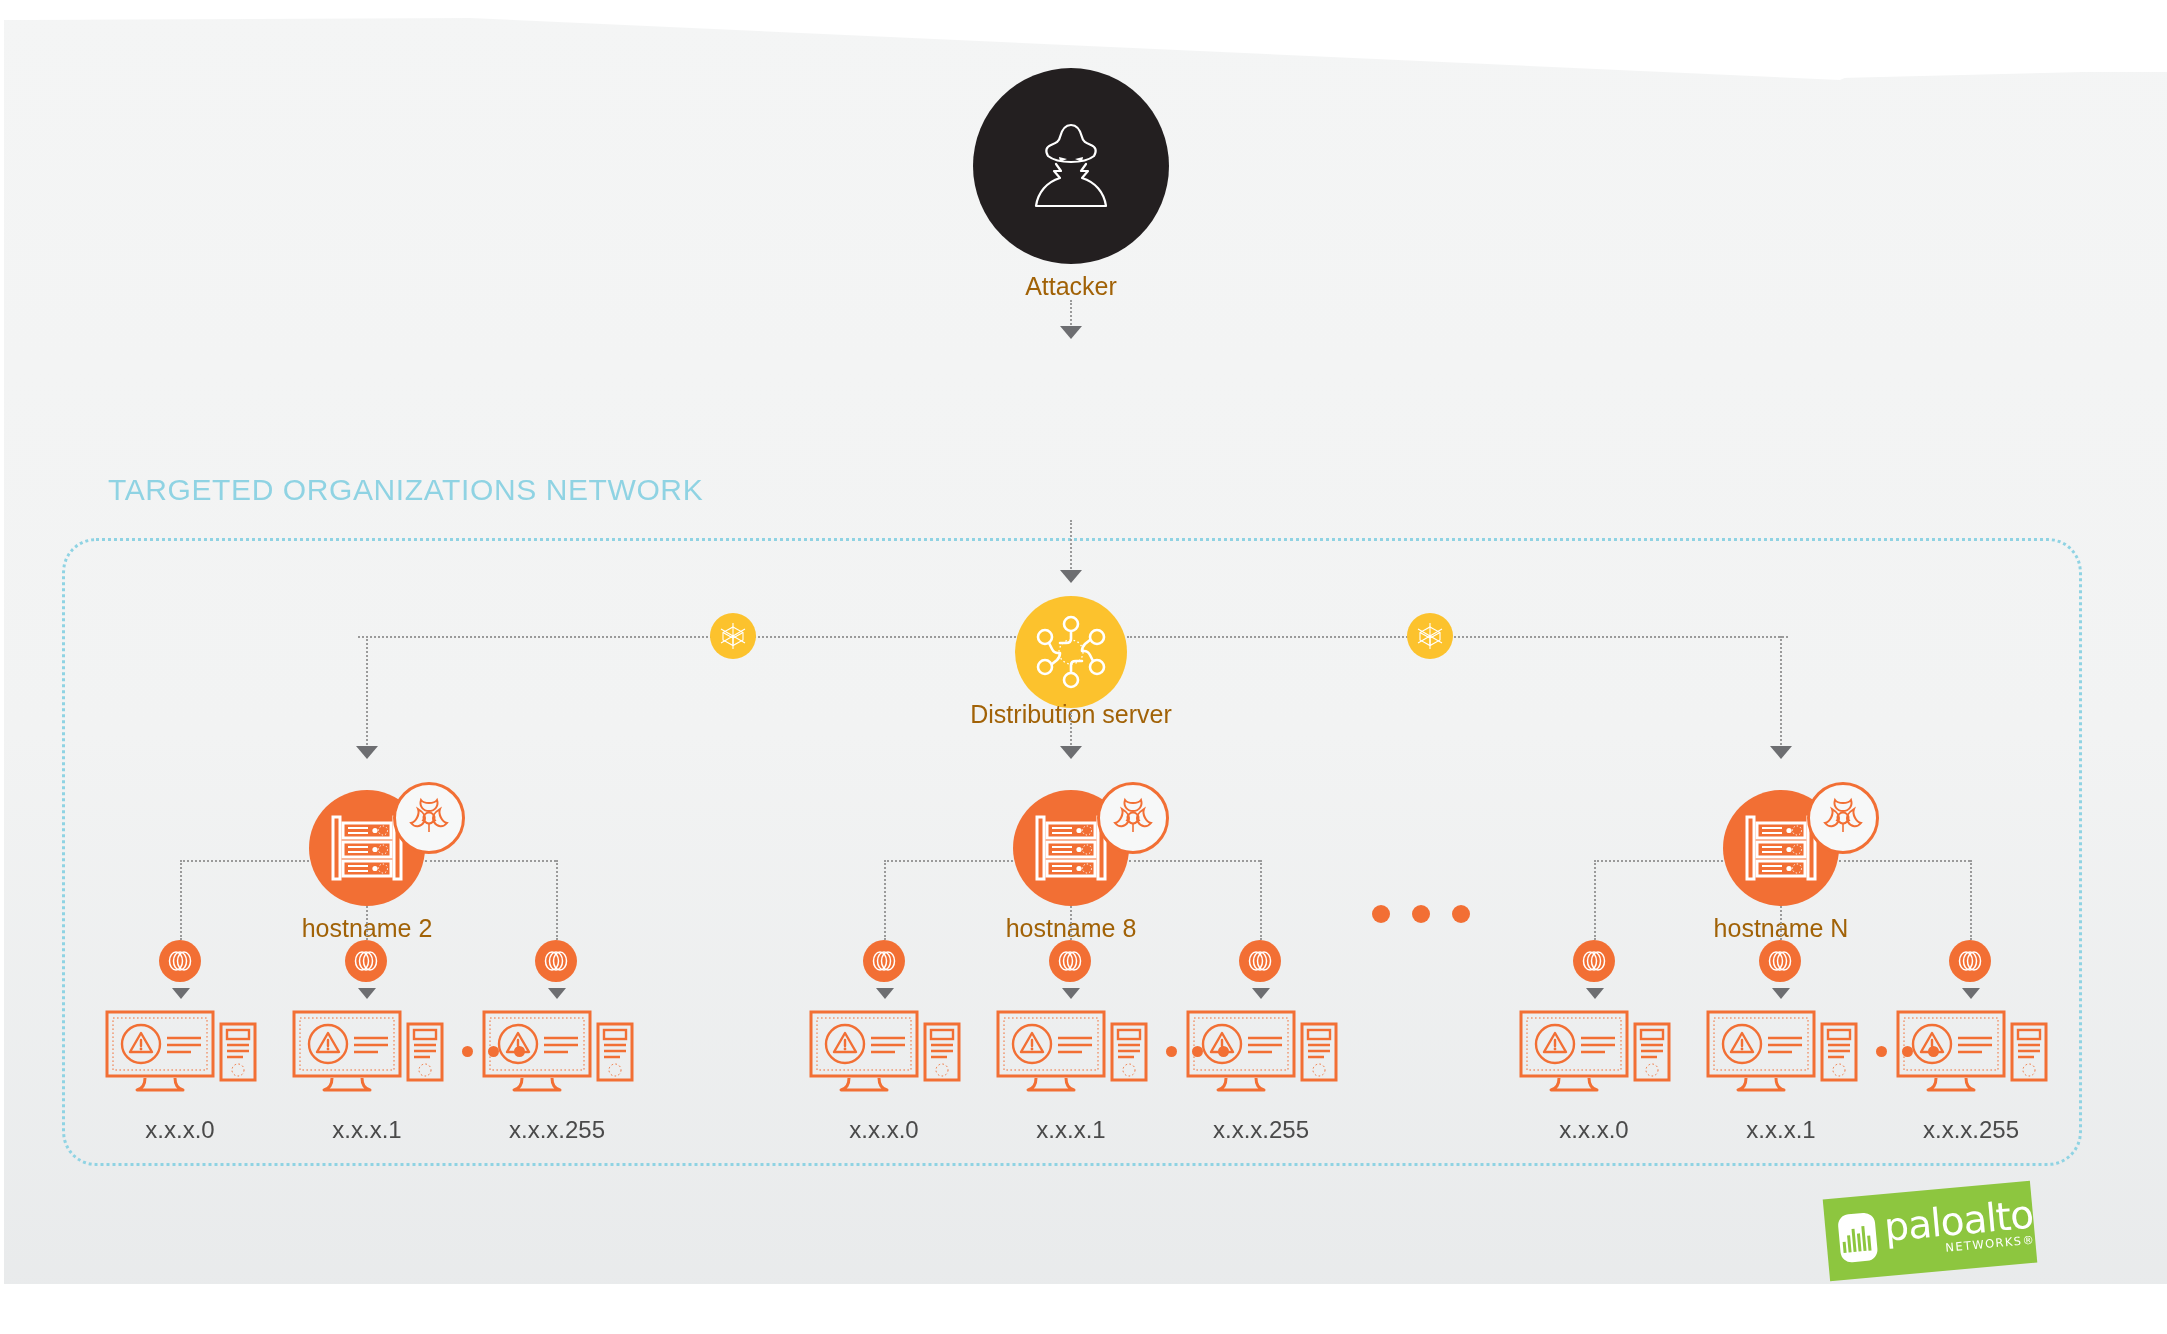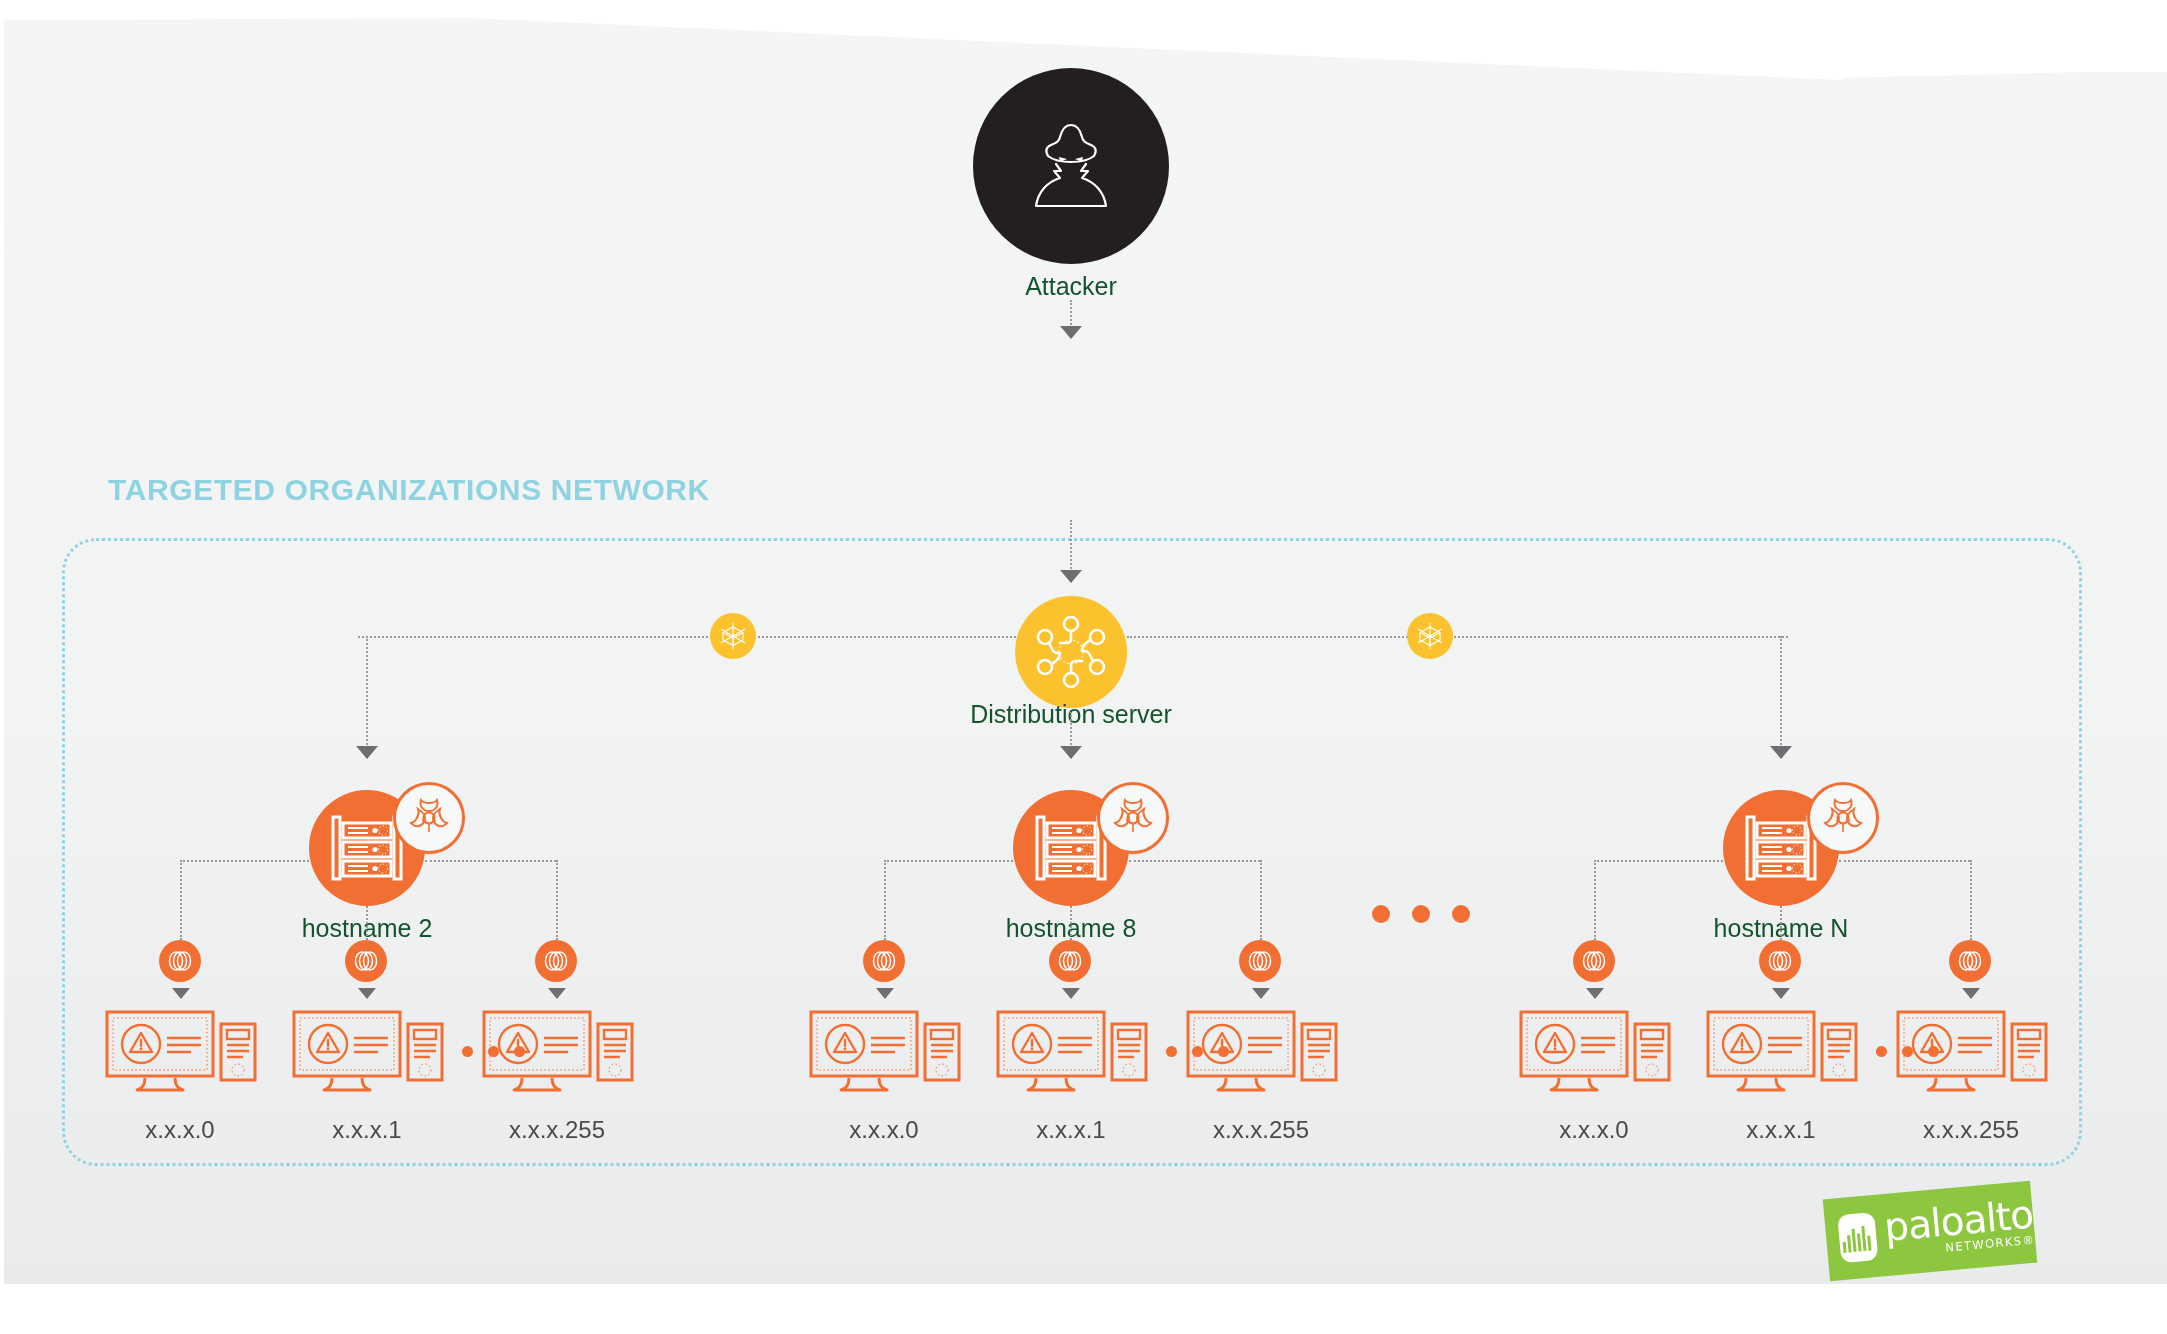--- a/index.html
+++ b/index.html
@@ -24,21 +24,21 @@
   }
   .bg-white-bottom{
     position:absolute;left:0;top:1284px;width:2167px;height:50px;background:#ffffff;
   }
   .bg-white-left{position:absolute;left:0;top:0;width:4px;height:1334px;background:#ffffff;}
 
   
   .node{position:absolute;}
   .circle{border-radius:50%;display:flex;align-items:center;justify-content:center;}
   .label{
-    position:absolute;text-align:center;color:#14532d;
+    position:absolute;text-align:center;color:#a16207;
     font-weight:400;white-space:nowrap;
   }
 
   
   .attacker-circle{width:196px;height:196px;background:#231f20;}
   .attacker-label{font-size:25px;left:0;width:196px;top:204px;}
 
   
   .internet-circle{width:112px;height:112px;background:#8e9092;}
   .internet-label{font-size:25px;left:-60px;width:232px;top:120px;}
@@ -80,21 +80,21 @@
     border-top:11px solid #6d6e71;
   }
 
   
   .net-box{
     position:absolute;left:62px;top:538px;width:2014px;height:622px;
     border:3px dotted #8fd3e3;border-radius:34px;
   }
   .net-title{
     position:absolute;left:108px;top:473px;font-size:30px;letter-spacing:.6px;
-    color:#8fd3e3;font-weight:700;white-space:nowrap;
+    color:#8fd3e3;font-weight:400;white-space:nowrap;
   }
 
   
   .dots{position:absolute;display:flex;gap:22px;align-items:center;}
   .dots .d{width:18px;height:18px;border-radius:50%;background:#f26f34;}
   .dots.small .d{width:11px;height:11px;}
   .dots.small{gap:15px;}
 
   
   .logo{

